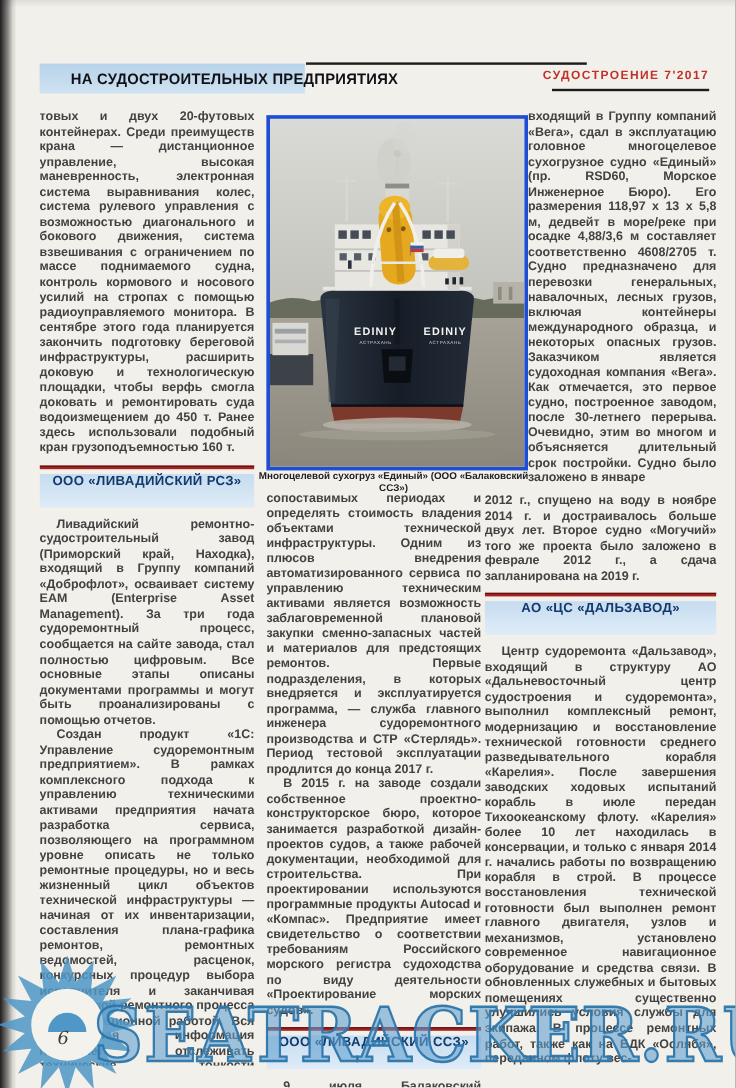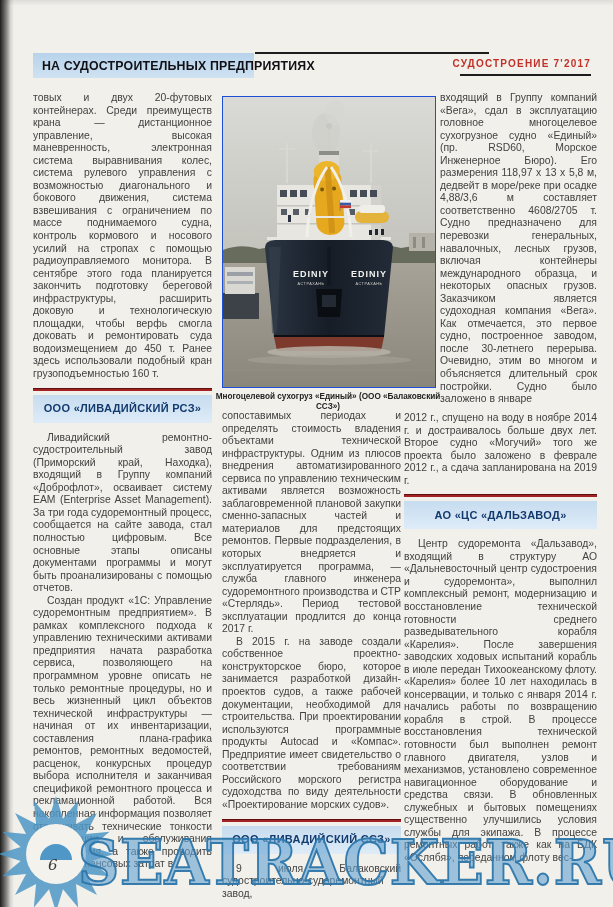--- a/index.html
+++ b/index.html
@@ -14,56 +14,56 @@
     background:linear-gradient(90deg, rgba(18,18,18,.95) 0%, rgba(40,40,40,.55) 45%, rgba(90,90,90,.18) 75%, rgba(120,120,120,0) 100%);
   }
   .scan-top{
     position:absolute; left:0; top:0; width:613px; height:6px; z-index:29;
     background:linear-gradient(180deg, rgba(200,200,198,.5), rgba(200,200,198,0));
   }
   
   .hdr-band{
     position:absolute; left:33px; top:53px; width:221px; height:25px; z-index:10;
     background:linear-gradient(180deg,#b7d3ea,#cfe2f2);
-    display:flex; align-items:center; padding-left:9px; box-sizing:border-box;
+    display:flex; align-items:center; padding-left:26px; box-sizing:border-box;
   }
   .hdr-band span{
     font-size:12.6px; font-weight:bold; color:#101016; letter-spacing:.2px; white-space:nowrap;
     transform:scaleX(.98); transform-origin:left center;
   }
   .hdr-rule-top{position:absolute; left:255px; top:52px; width:234px; height:2px; background:#1c1c1c; z-index:10;}
   .hdr-journal{
     position:absolute; top:58px; right:22px; z-index:10;
     font-size:10px; font-weight:bold; color:#c13129; letter-spacing:1.2px; white-space:nowrap;
   }
   .hdr-rule-bot{position:absolute; left:460px; top:74px; width:131px; height:2px; background:#1c1c1c; z-index:10;}
   
   .col{
     position:absolute; z-index:10; color:#424242;
     font-size:10.4px; line-height:12.55px; text-align:justify; overflow:hidden;
   }
-  .col p{margin:0; padding:0;}
+  .col p{margin:0; padding:0;font-weight:bold;}
   .col p.indent{text-indent:14px;}
   .col1{left:33px; top:92px; width:179px; height:796px;}
   .col2{left:222px; top:410px; width:179px; height:496px;}
   .col3a{left:440px; top:92px; width:157px; height:330px;}
   .col3b{left:404px; top:412px; width:193px; height:494px;}
   
   .sec{margin:7px 0 9px 0;}
   .sec .rule{height:2px; background:#a32222; border-top:1px solid #5f0f0f;}
   .sec .box{
     margin-top:4px; height:28px;
     background:linear-gradient(180deg,#c6dcef,#dfecf8);
-    display:flex; align-items:center; justify-content:center;
+    display:flex; align-items:flex-start; justify-content:center;
   }
   .sec .box span{font-size:11px; font-weight:bold; color:#123a6e; letter-spacing:.3px; white-space:nowrap;}
   
   .photo{
     position:absolute; left:222px; top:96px; width:212px; height:290px; z-index:10;
-    border:1px solid #1d4ed8; box-sizing:content-box; background:#cfcfc9;
+    border:3px solid #1d4ed8; box-sizing:content-box; background:#cfcfc9;
   }
   .caption{
     position:absolute; left:214px; top:392px; width:228px; z-index:10;
     font-size:8.2px; font-weight:bold; color:#222; text-align:center; line-height:10px;
   }
   
   .watermark{
     position:absolute; left:78px; top:832px; z-index:40; pointer-events:none;
     font-family:"DejaVu Serif", serif; font-weight:bold; font-size:62px; line-height:1;
     white-space:nowrap; letter-spacing:1px;

